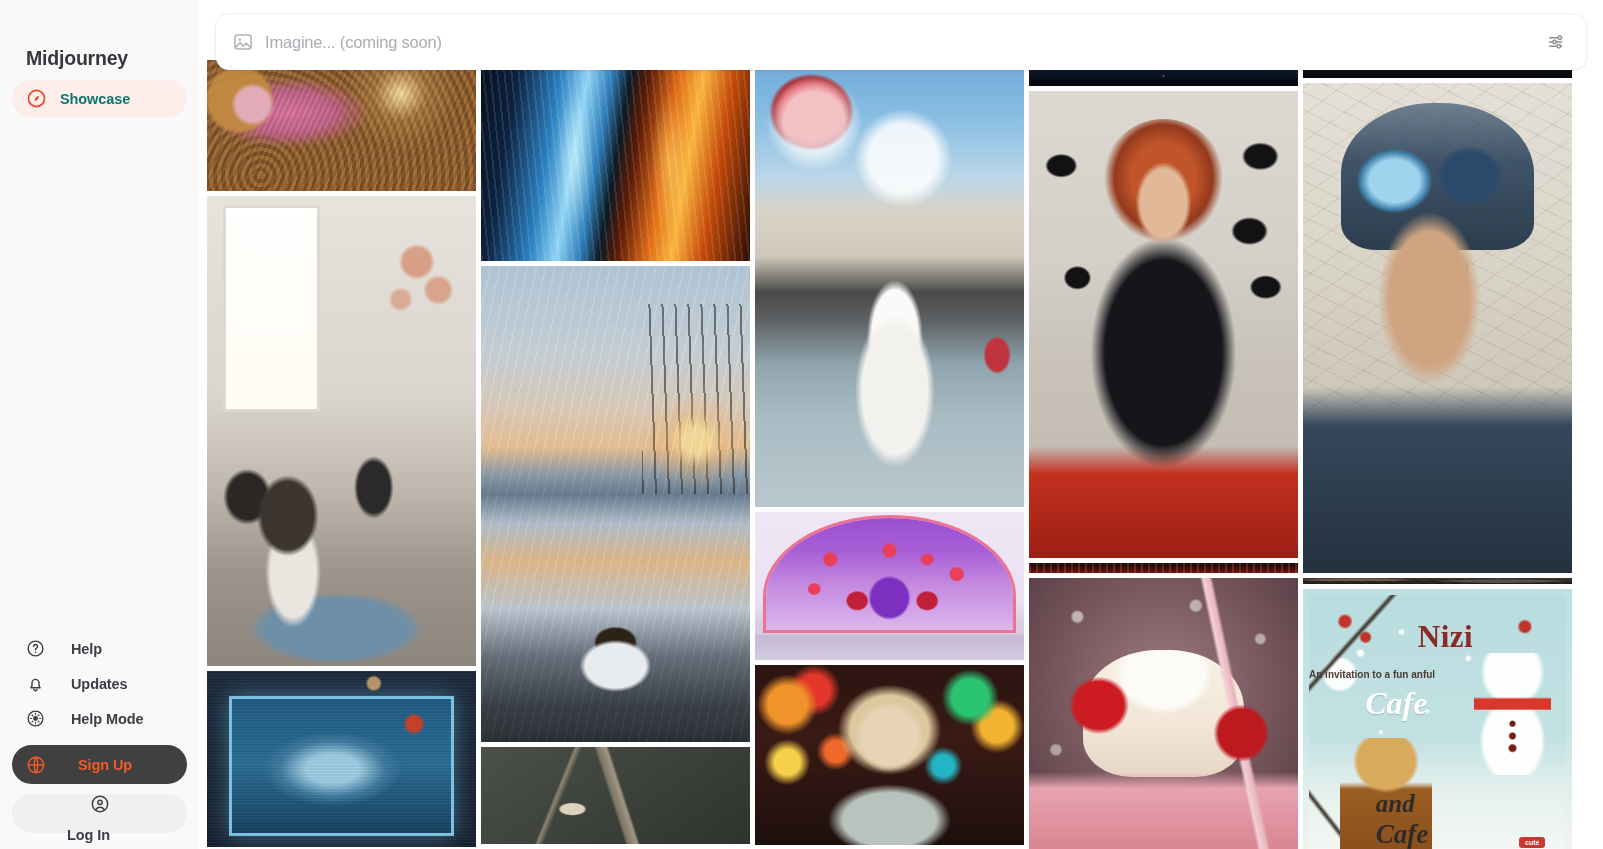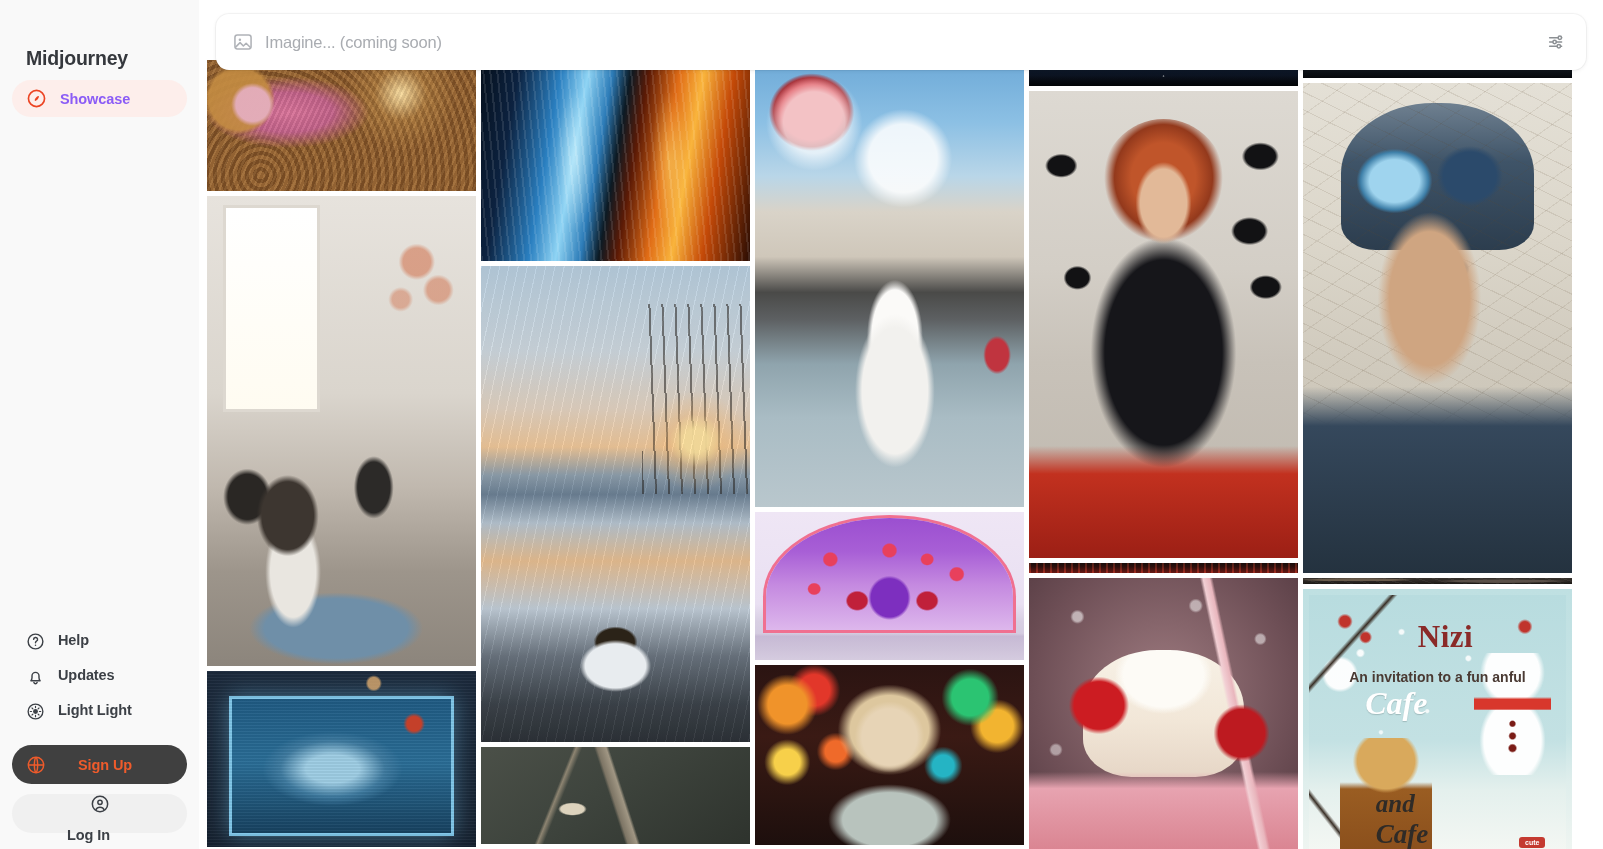--- a/index.html
+++ b/index.html
@@ -56,35 +56,35 @@
   }
   .nav-pill .lbl {
     font-size: 14.5px;
     font-weight: 700;
     letter-spacing: -0.1px;
   }
 
   .nav-pill.showcase {
     background: #fdeeeb;
   }
-  .nav-pill.showcase .lbl { color: #8b5cf6; }
+  .nav-pill.showcase .lbl { color: #0f766e; }
 
   .spacer { flex: 1 1 auto; }
 
   .nav-bottom {
     padding: 0 12px 16px 12px;
     display: flex;
     flex-direction: column;
     gap: 2px;
   }
 
   .nav-row {
     display: flex;
-    align-items: flex-start;
-    gap: 13px;
+    align-items: center;
+    gap: 26px;
     height: 33px;
     border-radius: 17px;
     padding: 0 14px;
     cursor: pointer;
     user-select: none;
   }
   .nav-row .lbl {
     font-size: 14.5px;
     font-weight: 700;
     color: #3c4046;
@@ -476,23 +476,23 @@
     position: absolute; left: 16px; right: 0; top: 9%;
     text-align: center;
     font-family: "Liberation Serif", serif;
     font-size: 31px;
     font-weight: 700;
     color: #8a2a28;
     letter-spacing: 0.5px;
   }
   .nizi-sub {
     position: absolute; left: 0; right: 0; top: 28%;
-    text-align: center;
+    text-align: left;
     font-family: "Liberation Sans", sans-serif;
-    font-size: 14px;
+    font-size: 10px;
     font-weight: 700;
     color: #4a3a33;
   }
   .nizi-cafe {
     position: absolute; left: 4%; right: 36%; top: 34%;
     text-align: center;
     font-family: "Liberation Serif", serif;
     font-style: italic;
     font-size: 32px;
     font-weight: 700;
@@ -658,21 +658,21 @@
       <div class="nav-row">
         <span class="ico">
           <svg width="19" height="19" viewBox="0 0 24 24" fill="none" stroke="#3c4046" stroke-width="1.7">
             <circle cx="12" cy="12" r="9.3"></circle>
             <circle cx="12" cy="12" r="3.1" fill="#3c4046" stroke="none"></circle>
             <g stroke-linecap="round" stroke-width="1.5">
               <path d="M12 5.4v1.6M12 17v1.6M5.4 12h1.6M17 12h1.6M7.6 7.6l1.1 1.1M15.3 15.3l1.1 1.1M16.4 7.6l-1.1 1.1M8.7 15.3l-1.1 1.1"></path>
             </g>
           </svg>
         </span>
-        <span class="lbl">Light Light</span>
+        <span class="lbl">Help Mode</span>
       </div>
 
       <div class="nav-auth signup">
         <span class="ico">
           <svg width="20" height="20" viewBox="0 0 24 24" fill="none" stroke="#ef5b2b" stroke-width="1.8">
             <circle cx="12" cy="12" r="9.2"></circle>
             <path d="M2.9 12h18.2M12 2.8c2.6 2.6 2.6 15.8 0 18.4M12 2.8c-2.6 2.6-2.6 15.8 0 18.4"></path>
           </svg>
         </span>
         <span class="lbl">Sign Up</span>

